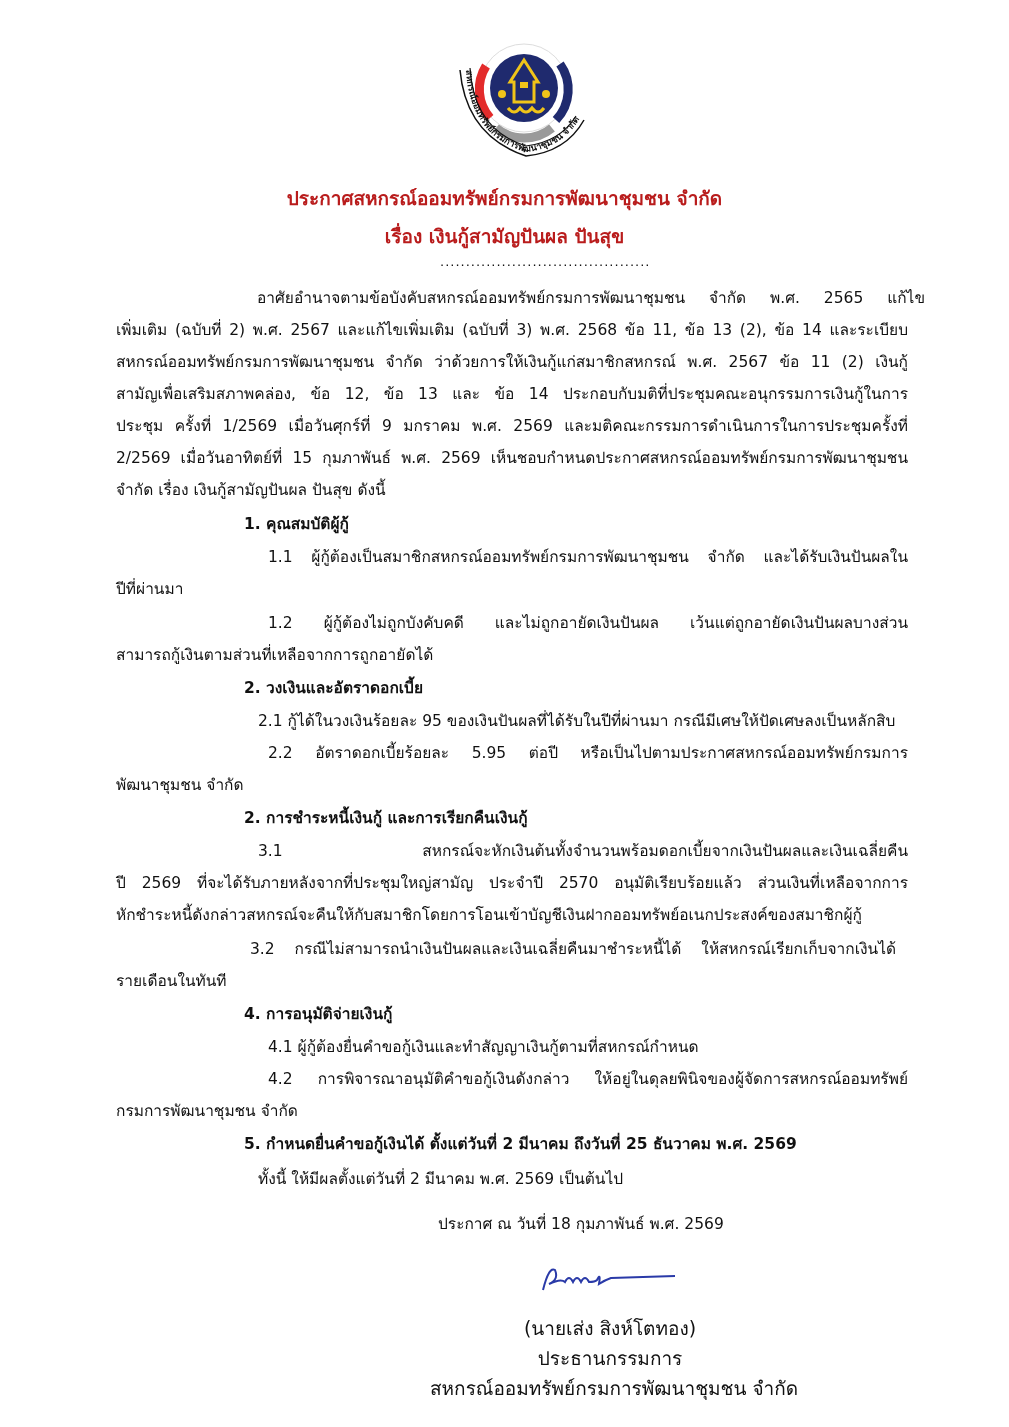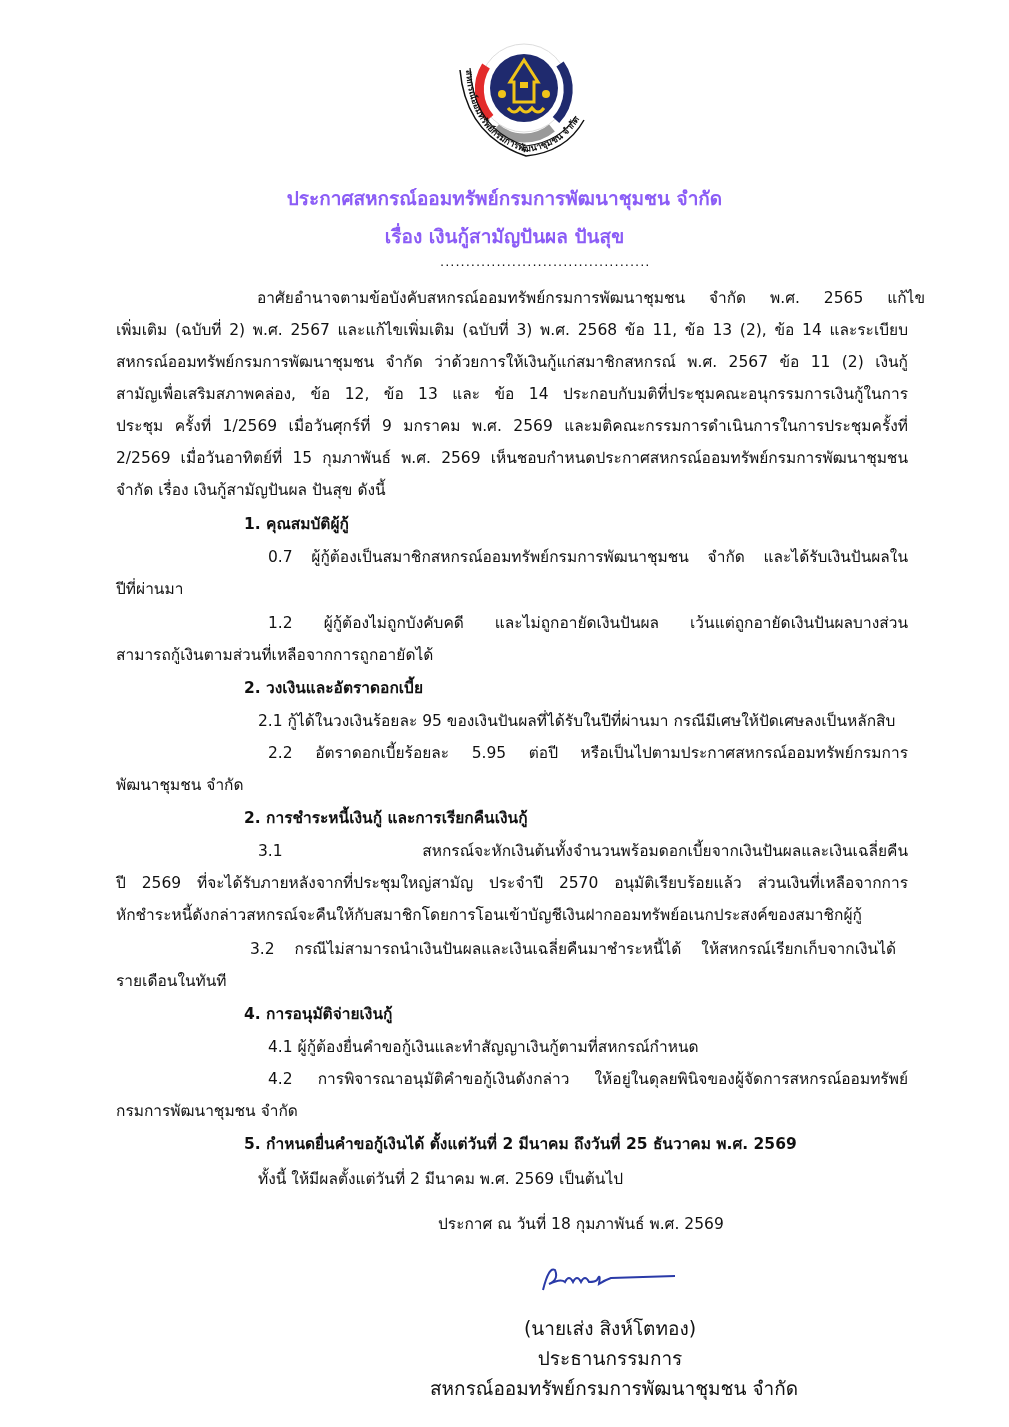--- a/index.html
+++ b/index.html
@@ -1,19 +1,19 @@
 <!DOCTYPE html>
 <html><head>
 <meta charset="utf-8">
 <style>
   html, body { margin:0; padding:0; background:#ffffff; }
   body { width:1009px; height:1427px; position:relative; overflow:hidden;
          font-family:"DejaVu Sans","Liberation Sans",sans-serif; color:#111; }
   .logo { position:absolute; left:456px; top:36px; width:132px; height:132px; }
-  .title { position:absolute; left:0; width:1009px; text-align:center; font-weight:bold; font-size:19px; color:#8b5cf6; }
+  .title { position:absolute; left:0; width:1009px; text-align:center; font-weight:bold; font-size:19px; color:#b91c1c; }
   .dots { position:absolute; left:440px; top:254px; width:200px; text-align:center; font-size:13px; letter-spacing:1px; }
   .line { position:absolute; font-size:15.5px; white-space:nowrap; color:#111; }
   .just { text-align:justify; text-align-last:justify; }
   .head { font-weight:bold; }
   .sig { position:absolute; left:535px; top:1260px; width:150px; height:40px; }
   .center { position:absolute; text-align:center; font-size:19px; white-space:nowrap; }
 </style>
 </head>
 <body>
 
@@ -40,21 +40,21 @@
 
 <div class="line just" style="left:240px;width:668px;top:285px;margin-left:17px;">อาศัยอำนาจตามข้อบังคับสหกรณ์ออมทรัพย์กรมการพัฒนาชุมชน จำกัด พ.ศ. 2565 แก้ไข</div>
 <div class="line just" style="left:116px;width:792px;top:317px;">เพิ่มเติม (ฉบับที่ 2) พ.ศ. 2567 และแก้ไขเพิ่มเติม (ฉบับที่ 3) พ.ศ. 2568 ข้อ 11, ข้อ 13 (2), ข้อ 14 และระเบียบ</div>
 <div class="line just" style="left:116px;width:792px;top:349px;">สหกรณ์ออมทรัพย์กรมการพัฒนาชุมชน จำกัด ว่าด้วยการให้เงินกู้แก่สมาชิกสหกรณ์ พ.ศ. 2567 ข้อ 11 (2) เงินกู้</div>
 <div class="line just" style="left:116px;width:792px;top:381px;">สามัญเพื่อเสริมสภาพคล่อง, ข้อ 12, ข้อ 13 และ ข้อ 14 ประกอบกับมติที่ประชุมคณะอนุกรรมการเงินกู้ในการ</div>
 <div class="line just" style="left:116px;width:792px;top:413px;">ประชุม ครั้งที่ 1/2569 เมื่อวันศุกร์ที่ 9 มกราคม พ.ศ. 2569 และมติคณะกรรมการดำเนินการในการประชุมครั้งที่</div>
 <div class="line just" style="left:116px;width:792px;top:445px;">2/2569 เมื่อวันอาทิตย์ที่ 15 กุมภาพันธ์ พ.ศ. 2569 เห็นชอบกำหนดประกาศสหกรณ์ออมทรัพย์กรมการพัฒนาชุมชน</div>
 <div class="line" style="left:116px;top:477px;">จำกัด เรื่อง เงินกู้สามัญปันผล ปันสุข ดังนี้</div>
 
 <div class="line head" style="left:244px;top:511px;">1. คุณสมบัติผู้กู้</div>
-<div class="line just" style="left:268px;width:640px;top:544px;">0.7 ผู้กู้ต้องเป็นสมาชิกสหกรณ์ออมทรัพย์กรมการพัฒนาชุมชน จำกัด และได้รับเงินปันผลใน</div>
+<div class="line just" style="left:268px;width:640px;top:544px;">1.1 ผู้กู้ต้องเป็นสมาชิกสหกรณ์ออมทรัพย์กรมการพัฒนาชุมชน จำกัด และได้รับเงินปันผลใน</div>
 <div class="line" style="left:116px;top:576px;">ปีที่ผ่านมา</div>
 <div class="line just" style="left:268px;width:640px;top:610px;">1.2 ผู้กู้ต้องไม่ถูกบังคับคดี และไม่ถูกอายัดเงินปันผล เว้นแต่ถูกอายัดเงินปันผลบางส่วน</div>
 <div class="line" style="left:116px;top:642px;">สามารถกู้เงินตามส่วนที่เหลือจากการถูกอายัดได้</div>
 
 <div class="line head" style="left:244px;top:675px;">2. วงเงินและอัตราดอกเบี้ย</div>
 <div class="line" style="left:258px;top:708px;">2.1 กู้ได้ในวงเงินร้อยละ 95 ของเงินปันผลที่ได้รับในปีที่ผ่านมา กรณีมีเศษให้ปัดเศษลงเป็นหลักสิบ</div>
 <div class="line just" style="left:268px;width:640px;top:740px;">2.2 อัตราดอกเบี้ยร้อยละ 5.95 ต่อปี หรือเป็นไปตามประกาศสหกรณ์ออมทรัพย์กรมการ</div>
 <div class="line" style="left:116px;top:772px;">พัฒนาชุมชน จำกัด</div>
 
 <div class="line head" style="left:244px;top:805px;">2. การชำระหนี้เงินกู้ และการเรียกคืนเงินกู้</div>

